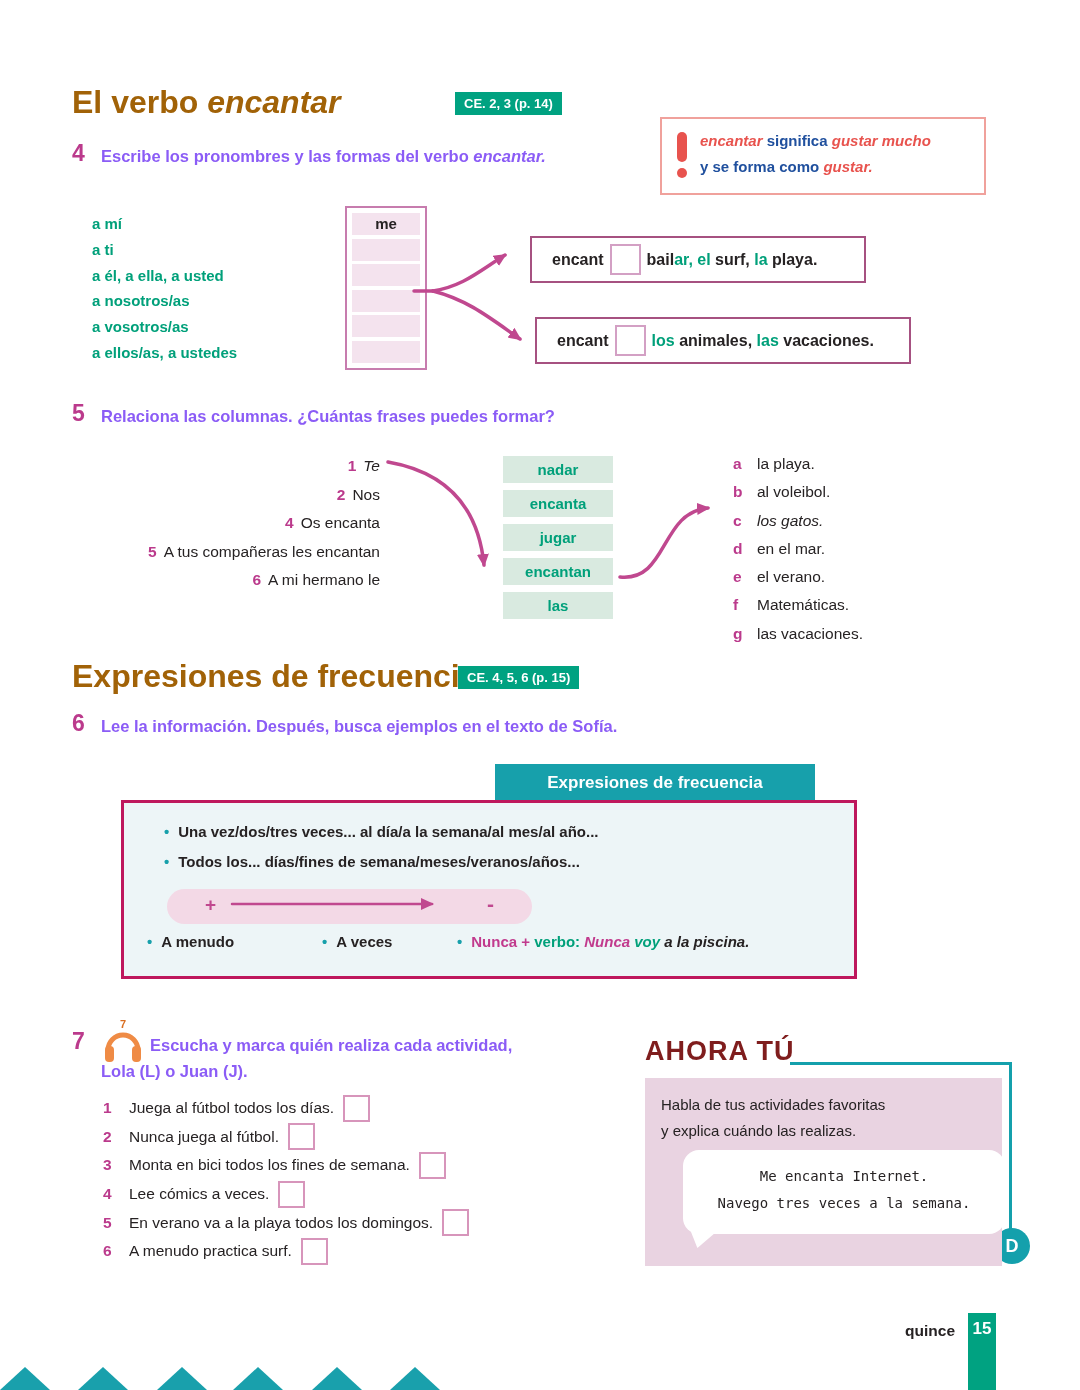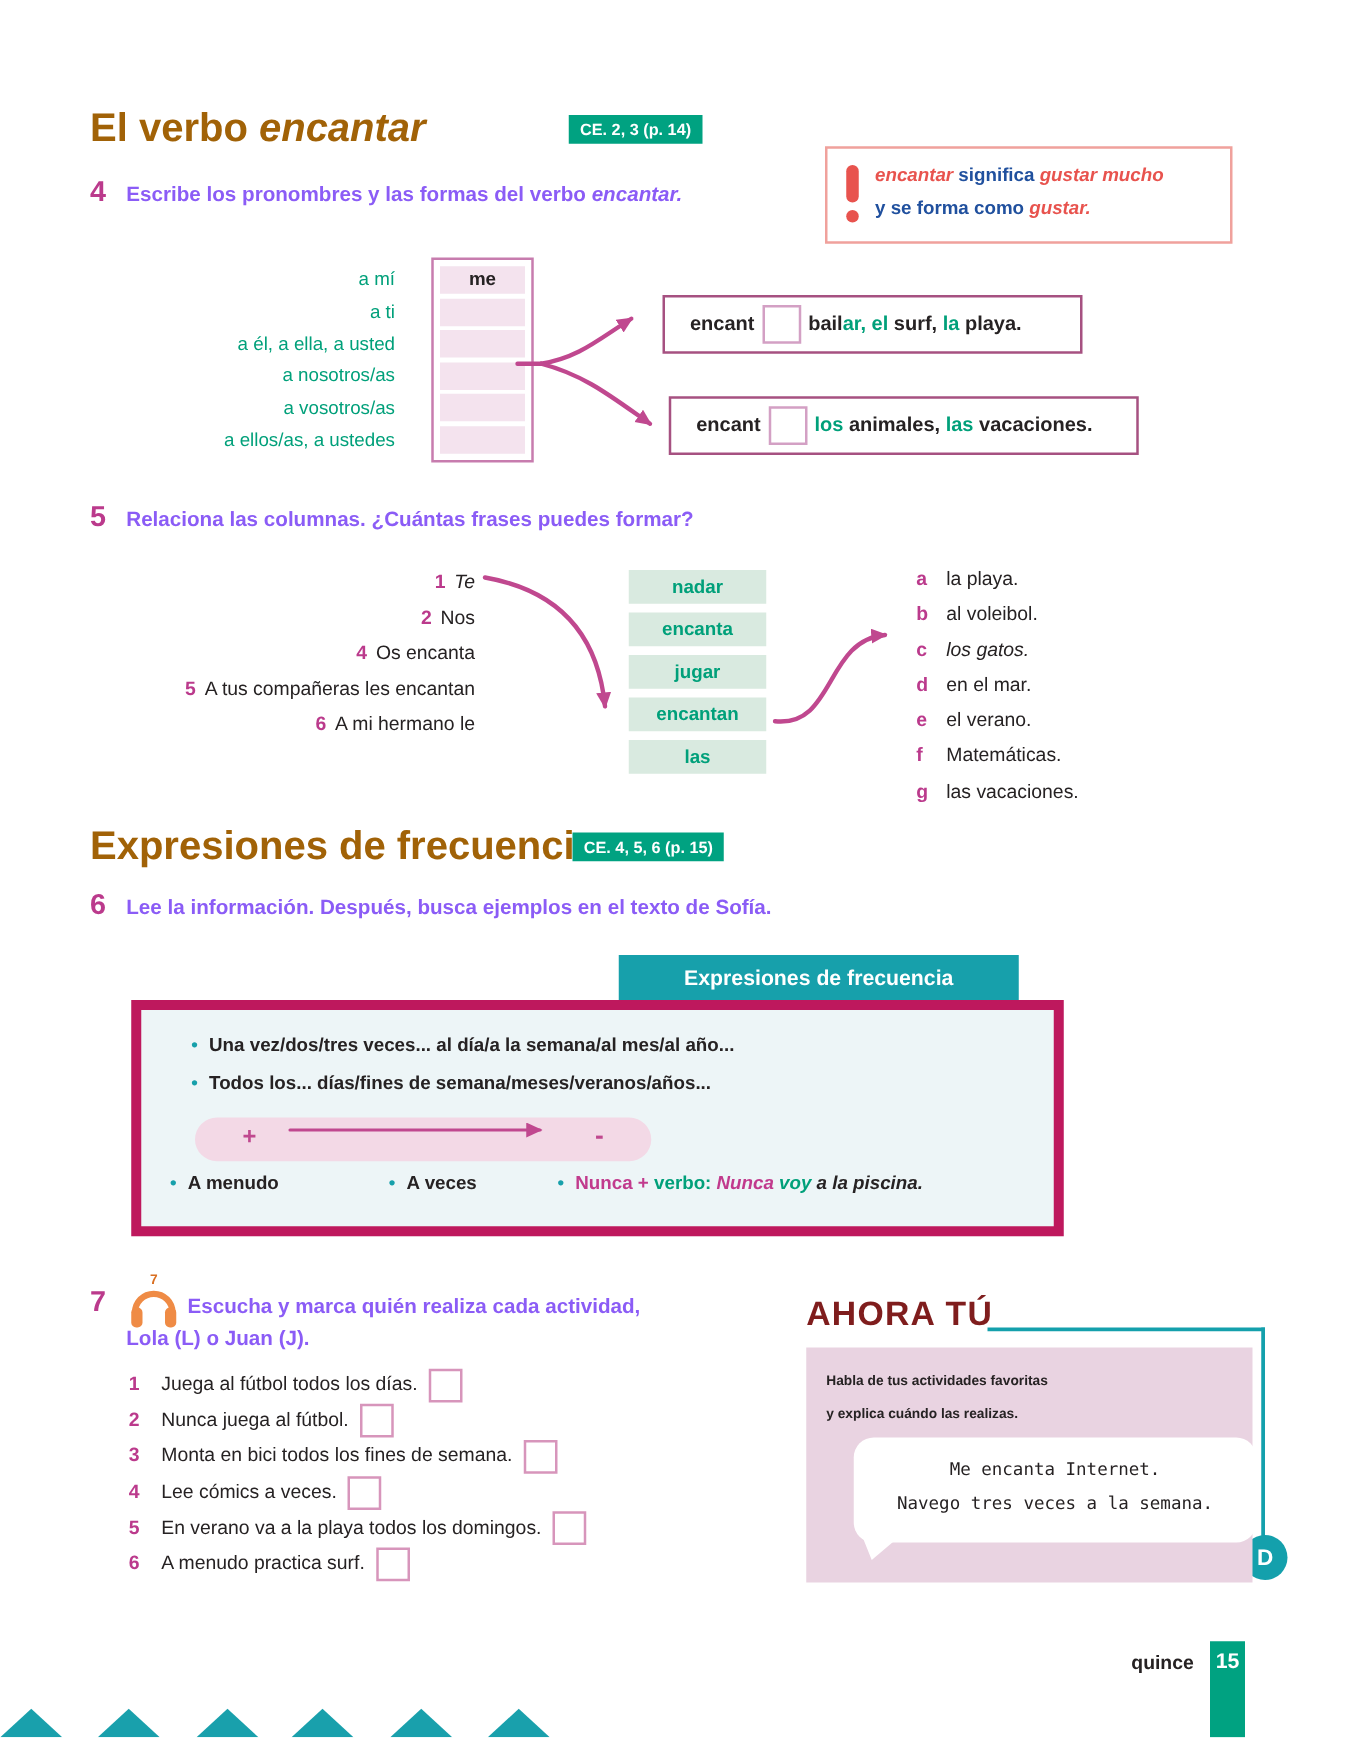--- a/index.html
+++ b/index.html
@@ -16,60 +16,60 @@
   .c-red{color:#e8534e;}
   .c-blue{color:#20509e;}
   .c-green{color:#00a07a;}
   .c-pink{color:#c13a8d;}
   
   .note{left:660px;top:117px;width:322px;height:74px;border:2px solid #f0a19c;background:#fff;}
   .note-text{position:absolute;left:38px;top:9px;font-size:15px;font-weight:bold;line-height:26px;}
   .excl-bar{position:absolute;left:15px;top:13px;width:10px;height:30px;border-radius:5px;background:#e8534e;}
   .excl-dot{position:absolute;left:15px;top:49px;width:10px;height:10px;border-radius:50%;background:#e8534e;}
   
-  .pronouns{left:104px;top:211px;width:212px;text-align:right;font-size:15px;font-weight:normal;
+  .pronouns{left:92px;top:211px;width:212px;text-align:left;font-size:15px;font-weight:bold;
             color:#00a07a;line-height:25.8px;}
   .vtable{left:345px;top:206px;width:68px;border:2.5px solid #c77cae;background:#fff;padding:5px;}
   .vcell{height:22px;margin-bottom:3.5px;background:#f4e3ee;text-align:center;line-height:22px;
          font-size:15px;font-weight:bold;color:#262223;}
   .vcell:last-child{margin-bottom:0;}
   
   .ebox{height:43px;border:2px solid #a65181;background:#fff;display:flex;align-items:center;
         font-size:16px;font-weight:600;}
   .blank{width:27px;height:27px;border:2px solid #d3a0c4;background:#fff;margin:0 6px;flex:0 0 auto;}
   
   .mleft{left:90px;top:452px;width:290px;text-align:right;font-size:15.5px;line-height:28.6px;}
   .num{color:#bb3a8c;font-weight:bold;margin-right:7px;}
   .gbox{left:503px;width:110px;height:27px;background:#d9eae0;color:#00a07a;font-weight:bold;
         font-size:15px;text-align:center;line-height:27px;}
   .mright{left:733px;top:450px;font-size:15.5px;line-height:28.3px;}
   .mright .num{display:inline-block;width:20px;margin-right:4px;text-align:left;}
   
   .frec-tab{left:495px;top:764px;width:320px;height:37px;background:#17a0ab;color:#fff;
             font-size:17px;font-weight:bold;text-align:center;line-height:37px;}
-  .frec-box{left:105px;top:800px;width:730px;height:173px;border:8px solid #be185d;background:#edf5f7;}
+  .frec-box{left:121px;top:800px;width:730px;height:173px;border:3px solid #be185d;background:#edf5f7;}
   .bullet{color:#17a0ab;font-weight:bold;margin-right:9px;}
   .fb-line{position:absolute;left:40px;font-size:15px;font-weight:600;}
   .pill{position:absolute;left:43px;top:86px;width:365px;height:35px;border-radius:18px;background:#f3d9e6;}
   .pill .plus{position:absolute;left:38px;top:5px;font-size:19px;font-weight:bold;color:#c0488f;}
   .pill .minus{position:absolute;left:320px;top:3px;font-size:21px;font-weight:bold;color:#c0488f;}
   .freq-item{position:absolute;top:130px;font-size:15px;font-weight:600;}
   
   .items{left:103px;top:1094px;font-size:15.5px;}
   .item-row{display:flex;align-items:center;height:28.6px;}
   .item-row .num{width:16px;text-align:left;margin-right:10px;}
   .chk{width:23px;height:23px;border:2px solid #d795bb;background:#fff;margin-left:9px;flex:0 0 auto;}
   
   .ahora-title{left:645px;top:1036px;font-size:27px;font-weight:bold;color:#7f1d1d;letter-spacing:1px;}
   .tline-h{left:790px;top:1062px;width:222px;height:3px;background:#14a0ac;}
   .tline-v{left:1009px;top:1062px;width:3px;height:180px;background:#14a0ac;}
   .dcircle{left:994px;top:1228px;width:36px;height:36px;border-radius:50%;background:#14a0ac;color:#fff;
            font-size:18px;font-weight:bold;text-align:center;line-height:36px;}
   .pinkbox{left:645px;top:1078px;width:357px;height:188px;background:#e9d3e1;}
-  .pinkbox .ptext{position:absolute;left:16px;top:14px;font-size:11px;font-weight:bold;line-height:26px;}
+  .pinkbox .ptext{position:absolute;left:16px;top:14px;font-size:15px;font-weight:normal;line-height:26px;}
   .bubble{position:absolute;left:18px;top:72px;width:322px;height:84px;background:#fff;border-radius:16px;
           text-align:center;font-family:"DejaVu Sans Mono",monospace;font-size:14px;line-height:27px;
           padding-top:13px;box-sizing:border-box;margin-left:20px;}
   .bubble-tail{position:absolute;left:40px;top:152px;width:0;height:0;
                border:13px solid transparent;border-top:18px solid #fff;transform:rotate(14deg);}
   
   .hp{left:101px;top:1020px;width:44px;height:46px;}
   .hp .track{position:absolute;left:19px;top:-2px;font-size:11px;font-weight:bold;color:#d96f22;}
   
   .footer-word{left:845px;top:1322px;width:110px;text-align:right;font-size:15.5px;font-weight:bold;}

